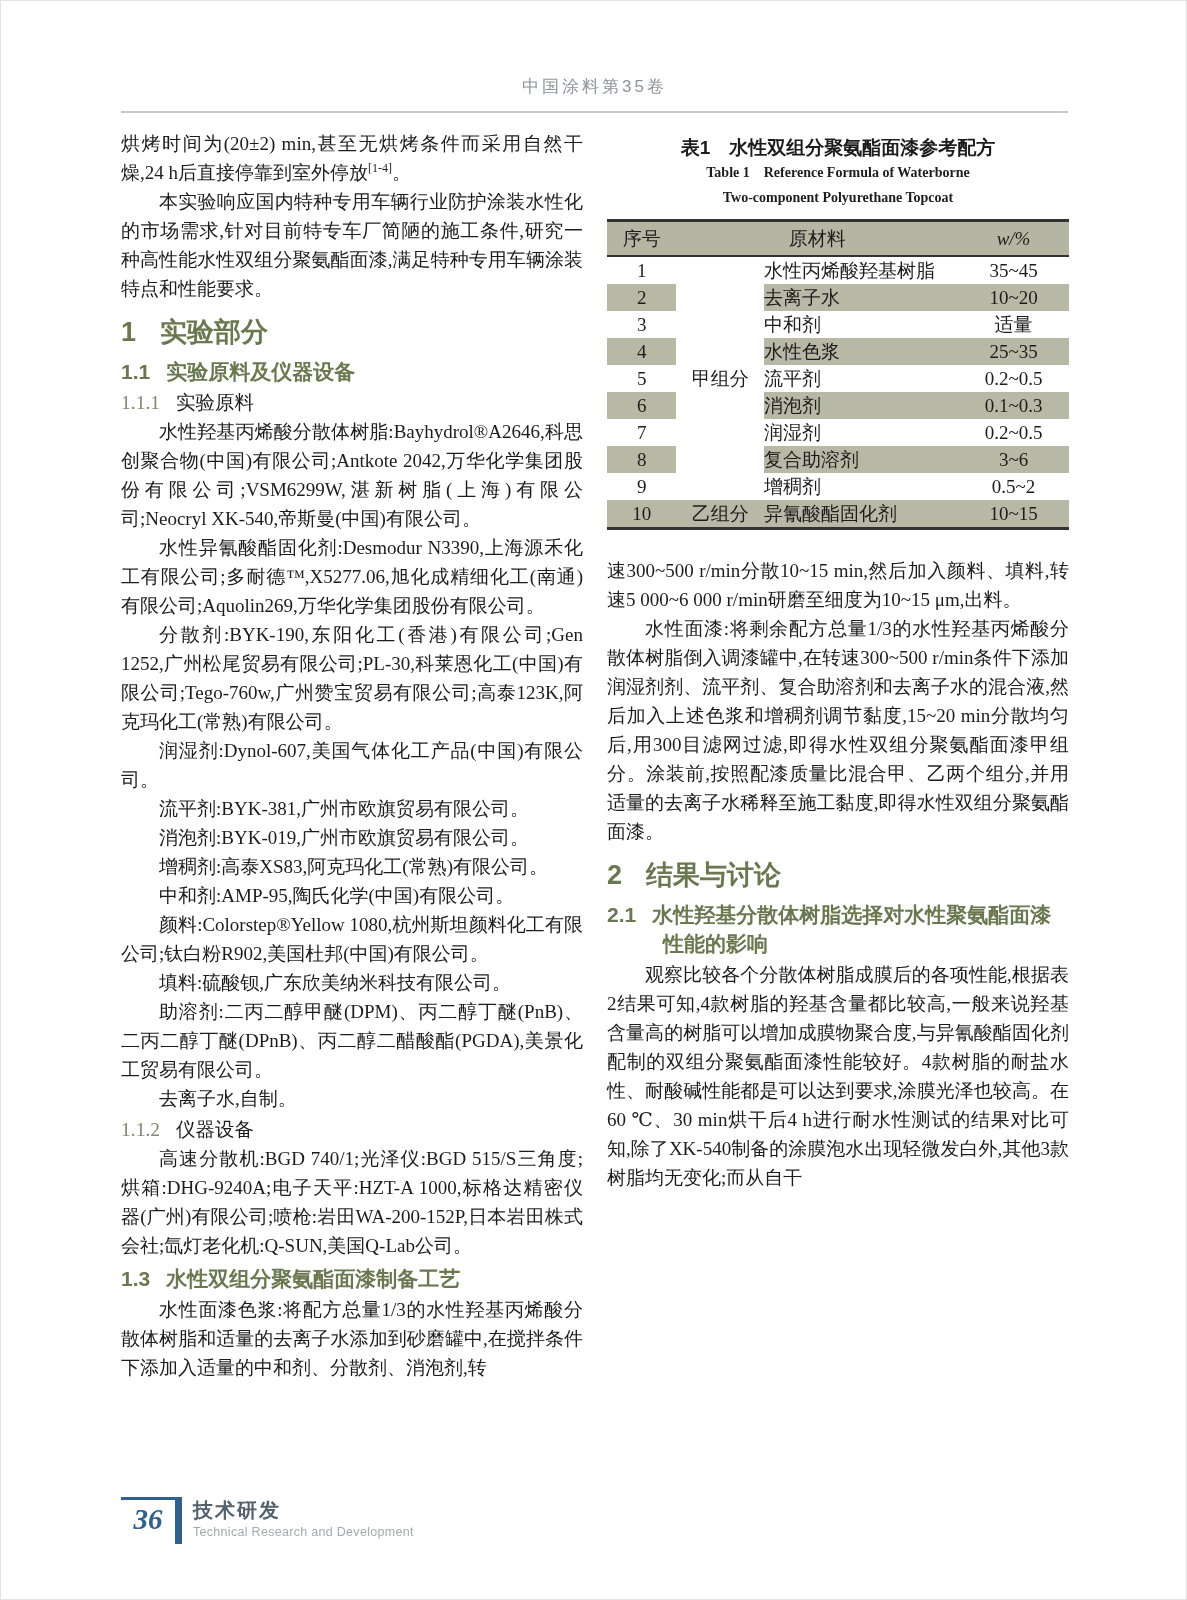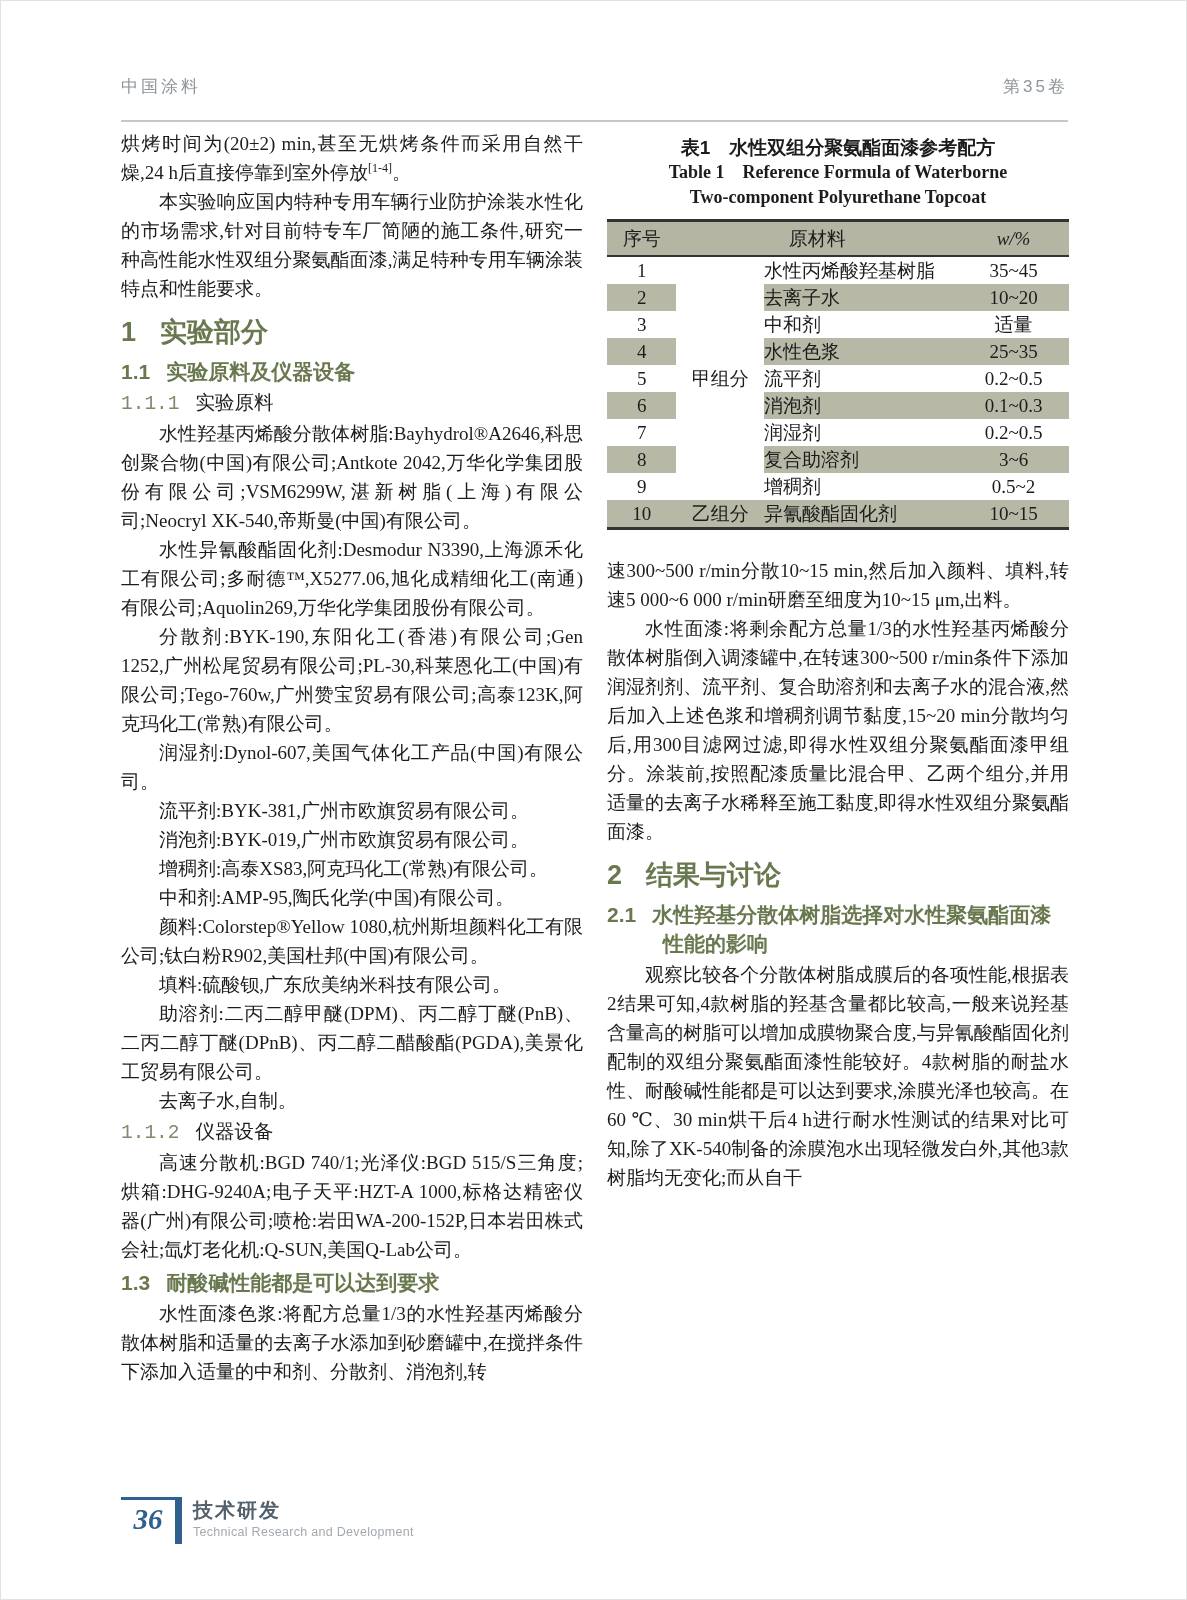--- a/index.html
+++ b/index.html
@@ -15,24 +15,24 @@
   }
   html,body{margin:0;padding:0;}
   body{
     width:1187px;height:1600px;position:relative;background:#ffffff;
     font-family:"Liberation Serif","DejaVu Serif",serif;color:var(--ink);
     overflow:hidden;border:1px solid #e2e2e2;box-sizing:border-box;
   }
   
   .page-header{
     position:absolute;left:120px;top:74px;width:947px;
-    display:flex;justify-content:space-between;align-items:flex-end;
+    display:flex;justify-content:center;align-items:flex-end;
     font-family:"Liberation Sans",sans-serif;color:var(--hdr-gray);
     font-size:17px;letter-spacing:3px;
-    padding-bottom:22px;border-bottom:2px solid var(--rule);
+    padding-bottom:13px;border-bottom:2px solid var(--rule);
   }
   
   .col{position:absolute;width:462px;text-align:justify;font-size:19px;line-height:29px;}
   .col-left{left:120px;top:128px;}
   .col-right{left:606px;top:132px;}
   p{margin:0;}
   .indent{text-indent:2em;}
   sup{font-size:12px;line-height:0;}
   
   .h1{
@@ -42,28 +42,28 @@
   .h1 .num{margin-right:24px;}
   .h2{
     font-family:"Liberation Sans",sans-serif;font-weight:bold;color:var(--green);
     font-size:21px;line-height:29px;margin:4px 0 2px;text-align:left;
   }
   .h2 .num{margin-right:16px;}
   .h2.hang{padding-left:56px;text-indent:-56px;}
   .h3{
     font-size:19.5px;line-height:29px;margin:2px 0 0;text-align:left;font-weight:normal;
   }
-  .h3 .num{font-family:Liberation Mono, monospace;color:var(--h3num);margin-right:16px;}
+  .h3 .num{font-family:Liberation Serif, serif;color:var(--h3num);margin-right:16px;}
   
   .tbl-caption-cn{
     font-family:"Liberation Sans",sans-serif;font-weight:bold;font-size:19px;
     text-align:center;line-height:25px;margin-top:2px;
   }
   .tbl-caption-en{
-    font-weight:bold;font-size:18px;text-align:center;line-height:25px;
+    font-weight:bold;font-size:14px;text-align:center;line-height:25px;
     font-family:"Liberation Serif",serif;
   }
   table.formula{
     width:100%;border-collapse:collapse;margin-top:9px;
     border-top:3px solid var(--dark-border);
     border-bottom:3px solid var(--dark-border);
     font-size:19px;
   }
   table.formula thead th{
     background:var(--thead-bg);font-weight:normal;height:31px;
@@ -114,21 +114,21 @@
   <p class="indent">增稠剂:高泰XS83,阿克玛化工(常熟)有限公司。</p>
   <p class="indent">中和剂:AMP-95,陶氏化学(中国)有限公司。</p>
   <p class="indent">颜料:Colorstep®Yellow 1080,杭州斯坦颜料化工有限公司;钛白粉R902,美国杜邦(中国)有限公司。</p>
   <p class="indent">填料:硫酸钡,广东欣美纳米科技有限公司。</p>
   <p class="indent">助溶剂:二丙二醇甲醚(DPM)、丙二醇丁醚(PnB)、二丙二醇丁醚(DPnB)、丙二醇二醋酸酯(PGDA),美景化工贸易有限公司。</p>
   <p class="indent">去离子水,自制。</p>
 
   <div class="h3"><span class="num">1.1.2</span><span>仪器设备</span></div>
   <p class="indent">高速分散机:BGD 740/1;光泽仪:BGD 515/S三角度;烘箱:DHG-9240A;电子天平:HZT-A 1000,标格达精密仪器(广州)有限公司;喷枪:岩田WA-200-152P,日本岩田株式会社;氙灯老化机:Q-SUN,美国Q-Lab公司。</p>
 
-  <div class="h2"><span class="num">1.3</span><span>耐酸碱性能都是可以达到要求</span></div>
+  <div class="h2"><span class="num">1.3</span><span>水性双组分聚氨酯面漆制备工艺</span></div>
   <p class="indent">水性面漆色浆:将配方总量1/3的水性羟基丙烯酸分散体树脂和适量的去离子水添加到砂磨罐中,在搅拌条件下添加入适量的中和剂、分散剂、消泡剂,转</p>
 </div>
 
 <div class="col col-right">
   <div class="tbl-caption-cn">表1　水性双组分聚氨酯面漆参考配方</div>
   <div class="tbl-caption-en">Table 1　Reference Formula of Waterborne</div>
   <div class="tbl-caption-en">Two-component Polyurethane Topcoat</div>
 
   <table class="formula">
     <thead>

